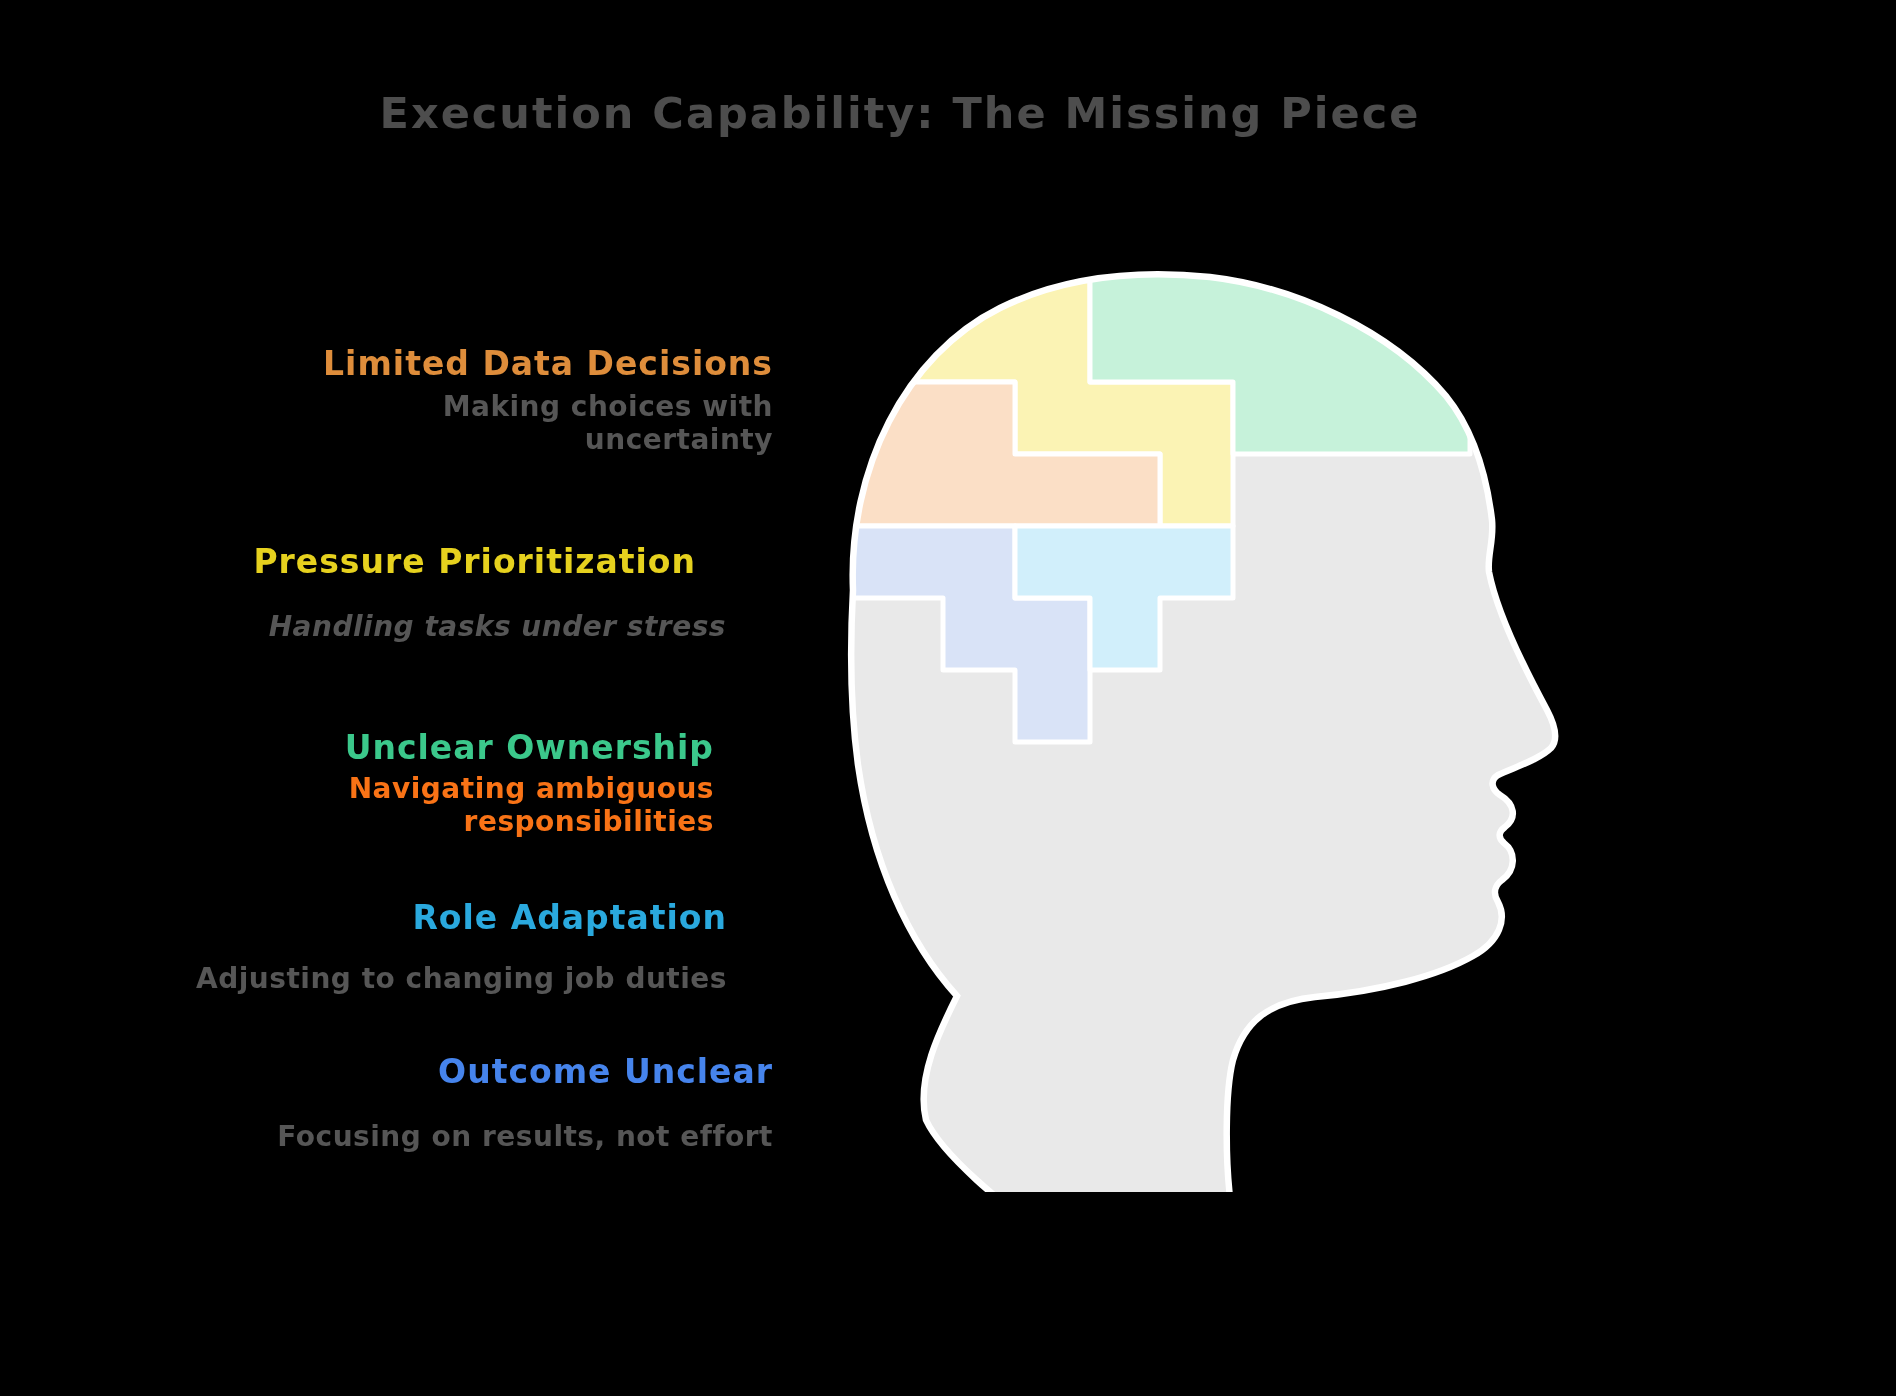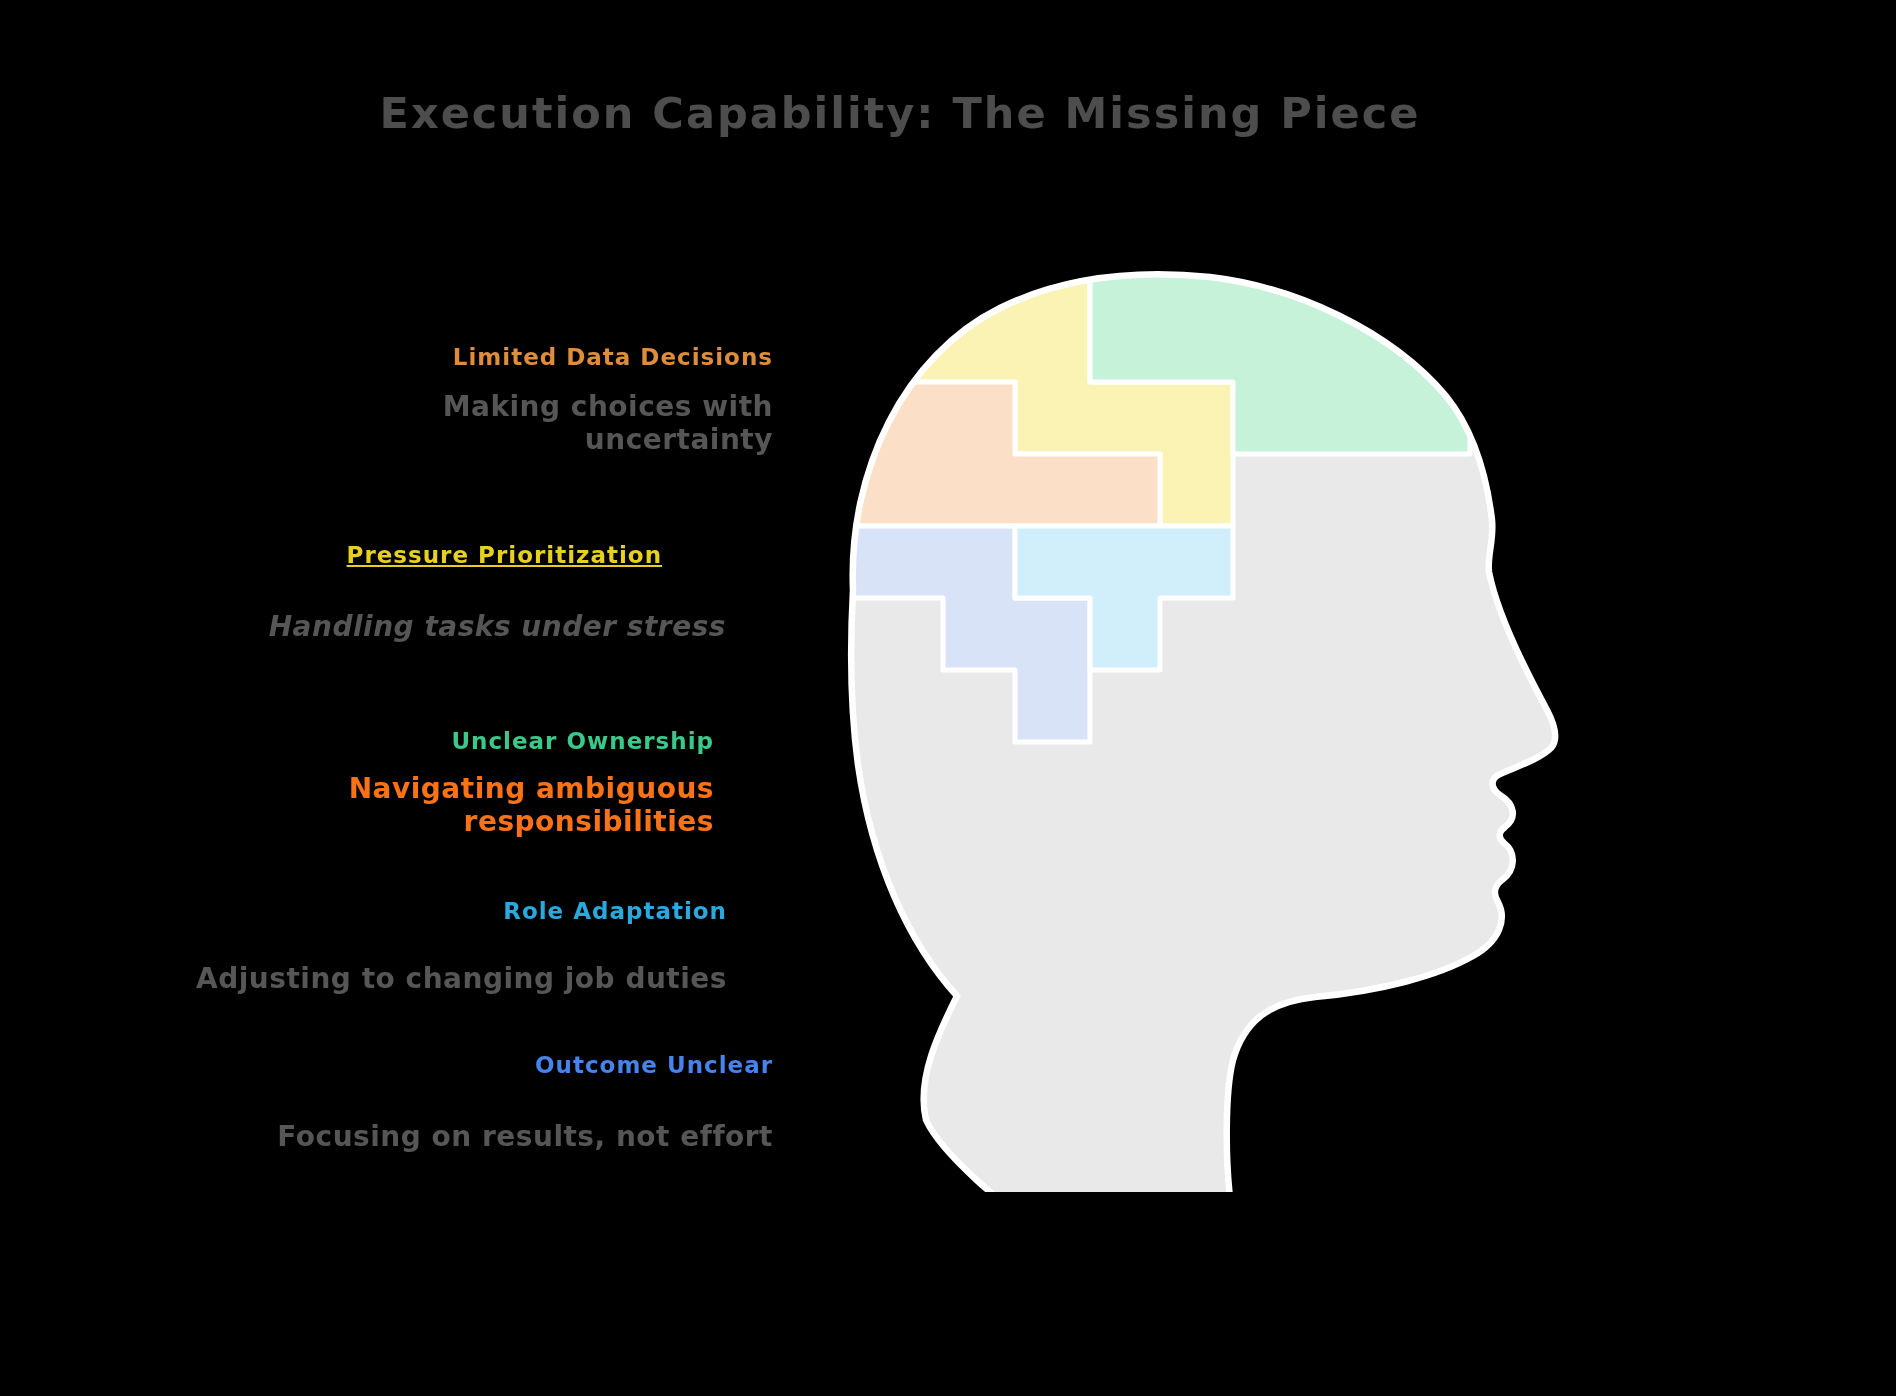--- a/index.html
+++ b/index.html
@@ -6,33 +6,33 @@
   .stage{
     position:relative;width:1896px;height:1192px;overflow:hidden;
     font-family:"DejaVu Sans","Liberation Sans",sans-serif;
   }
   .title{
     position:absolute;left:0;top:88px;width:1800px;text-align:center;
     font-size:43px;font-weight:bold;letter-spacing:2px;
   }
   .label{
     position:absolute;text-align:right;font-weight:bold;
-    font-size:23px;letter-spacing:1px;white-space:nowrap;
+    font-size:33px;letter-spacing:1px;white-space:nowrap;
   }
   .sublabel{
     position:absolute;text-align:right;font-weight:bold;
     font-size:28px;line-height:33px;letter-spacing:0.5px;white-space:pre-line;
   }
   .credit{
     position:absolute;left:1533px;top:1228px;
     font-size:29px;line-height:37px;white-space:pre-line;
   }
   
   .l1{right:1123px;top:344px;} .s1{right:1123px;top:390px;}
-  .l2{right:1234px;top:542px;text-decoration:underline;} .s2{right:1170px;top:610px;font-style:italic;}
+  .l2{right:1200px;top:542px;} .s2{right:1170px;top:610px;font-style:italic;}
   .l3{right:1182px;top:696px;margin-top:32px;} .s3{right:1182px;top:772px;}
   .l4{right:1169px;top:898px;text-align:center;} .s4{right:1169px;top:962px;}
   .l5{right:1123px;top:1052px;} .s5{right:1123px;top:1120px;}
   svg{position:absolute;left:0;top:0;}
 </style>
 </head>
 <body>
 
 <div class="stage" style="background: rgb(0, 0, 0);">
 

